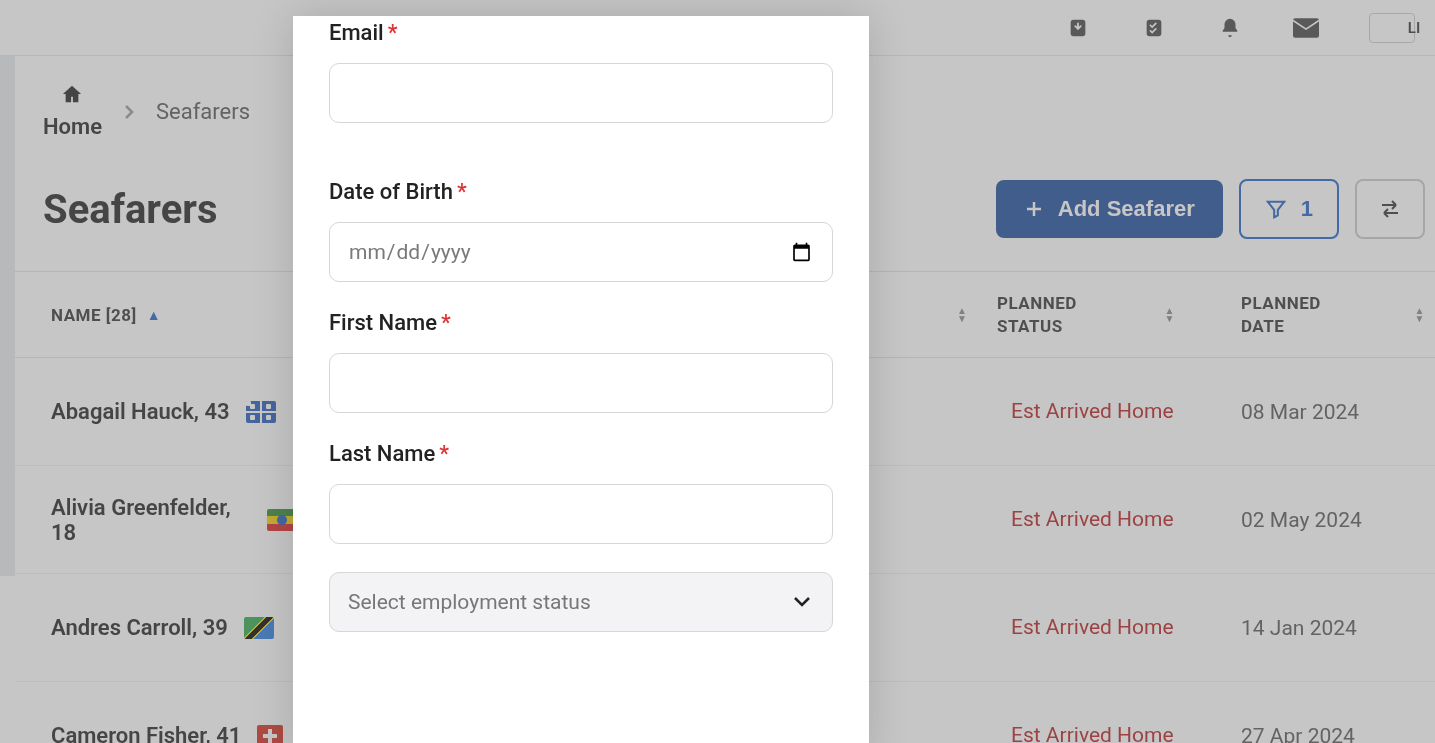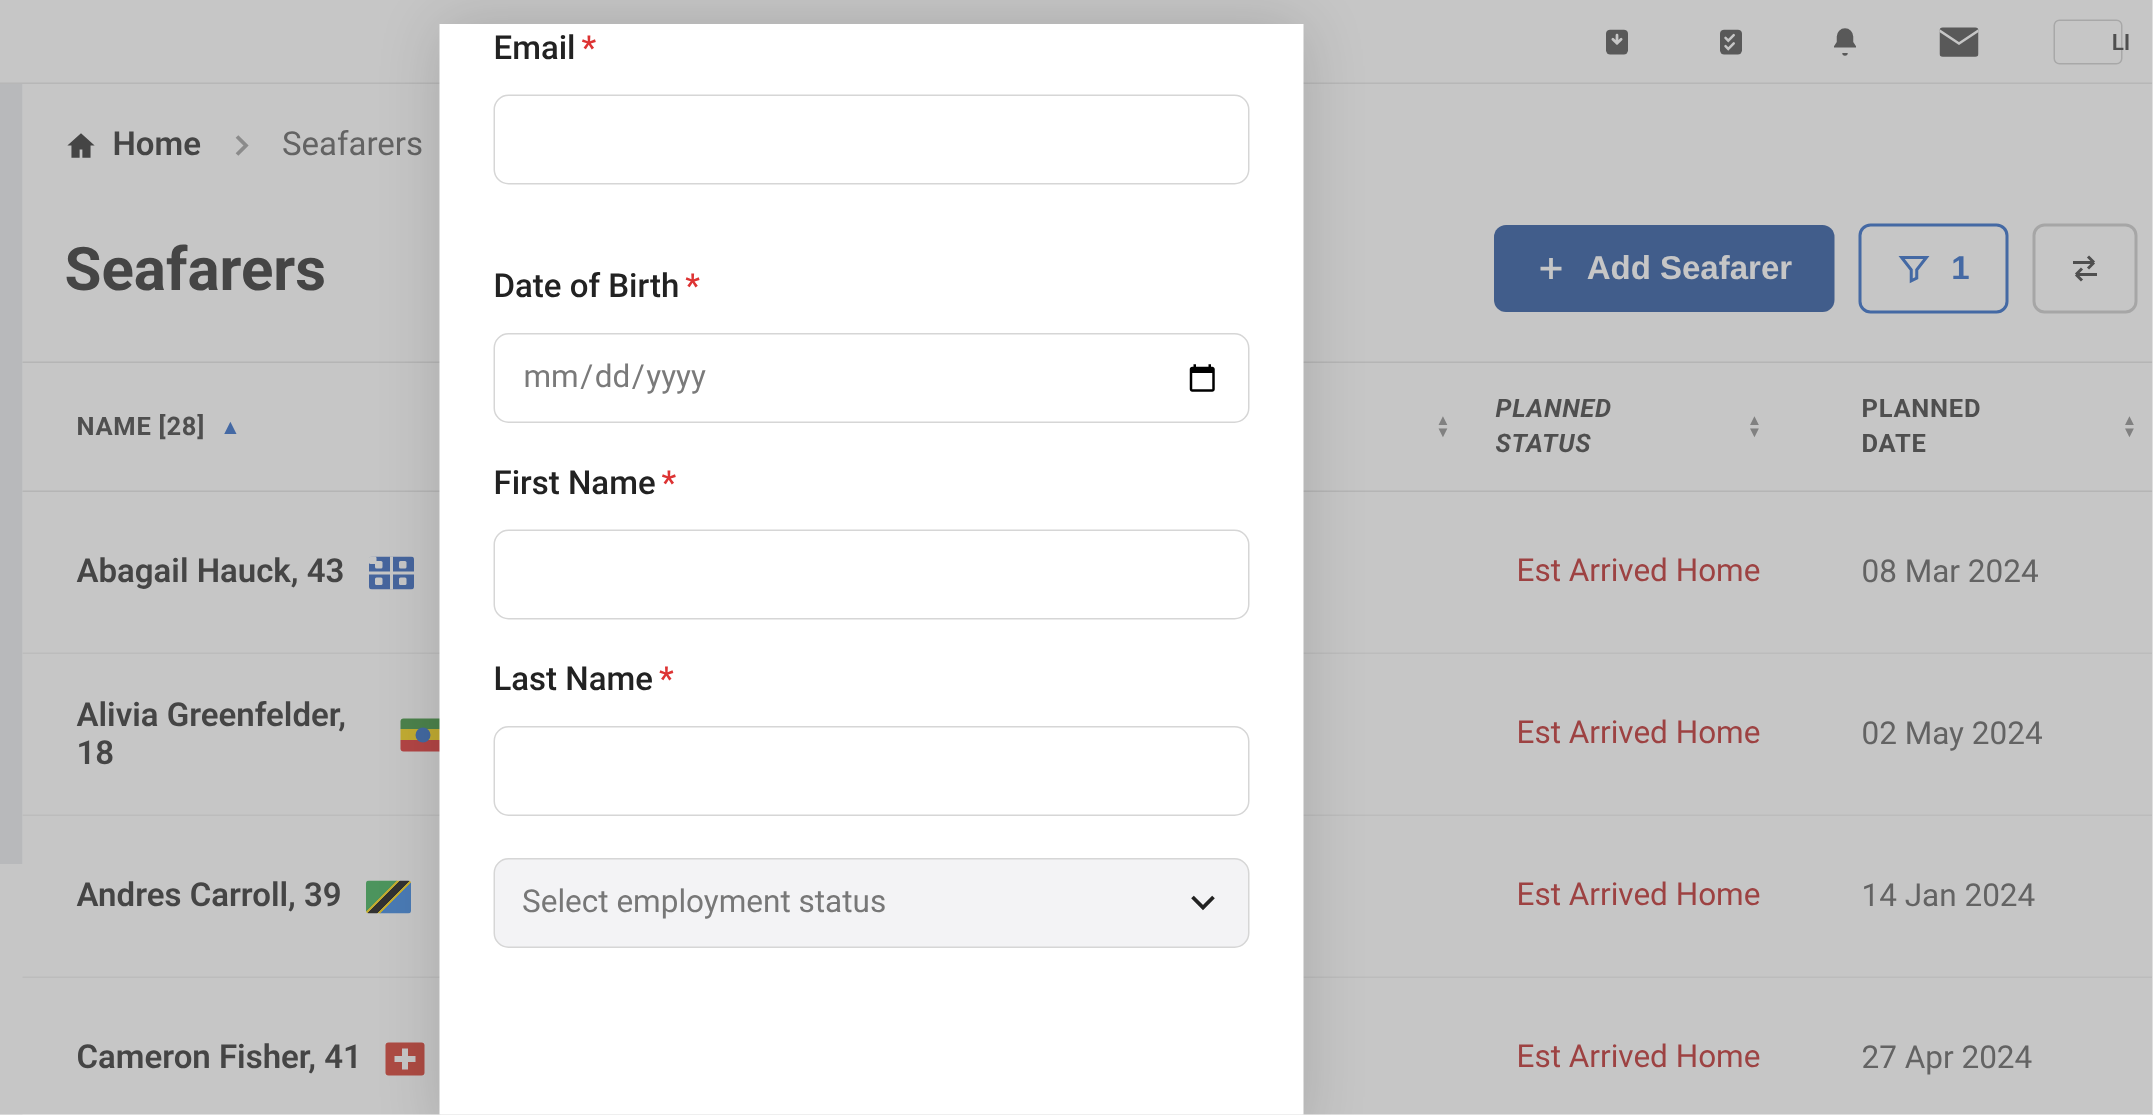--- a/index.html
+++ b/index.html
@@ -64,21 +64,21 @@
   .breadcrumb {
     display: flex;
     align-items: center;
     gap: 22px;
     padding-left: 28px;
     font-size: 22px;
     color: #555;
   }
   .breadcrumb .bc-home {
     display: flex; align-items: center; gap: 10px;
-    color: #222; font-weight: 600;
+    color: #222; font-weight: 600; flex-direction: column;
   }
   .breadcrumb .chev { color: #999; font-size: 20px; }
 
   .page-header {
     display: flex;
     align-items: center;
     justify-content: space-between;
     padding: 40px 0 32px 28px;
   }
   .page-title {
@@ -340,21 +340,21 @@
       <div class="thead">
         <div class="th">
           <span>NAME [28]</span>
           <span class="sort-icon-active">▲</span>
         </div>
         <div class="th" style="padding-left:22px;">
           <span class="sort-icon" style="left:-18px; right:auto;">
               <span>▲</span>
               <span>▼</span>
             </span>
-          <span style="max-width:120px; line-height:1.3;font-style:italic;">PLANNED STATUS</span>
+          <span style="max-width:120px; line-height:1.3;">PLANNED STATUS</span>
           <span class="sort-icon">
               <span>▲</span>
               <span>▼</span>
             </span>
         </div>
         <div class="th">
           <span style="max-width:110px; line-height:1.3;">PLANNED DATE</span>
           <span class="sort-icon">
               <span>▲</span>
               <span>▼</span>

